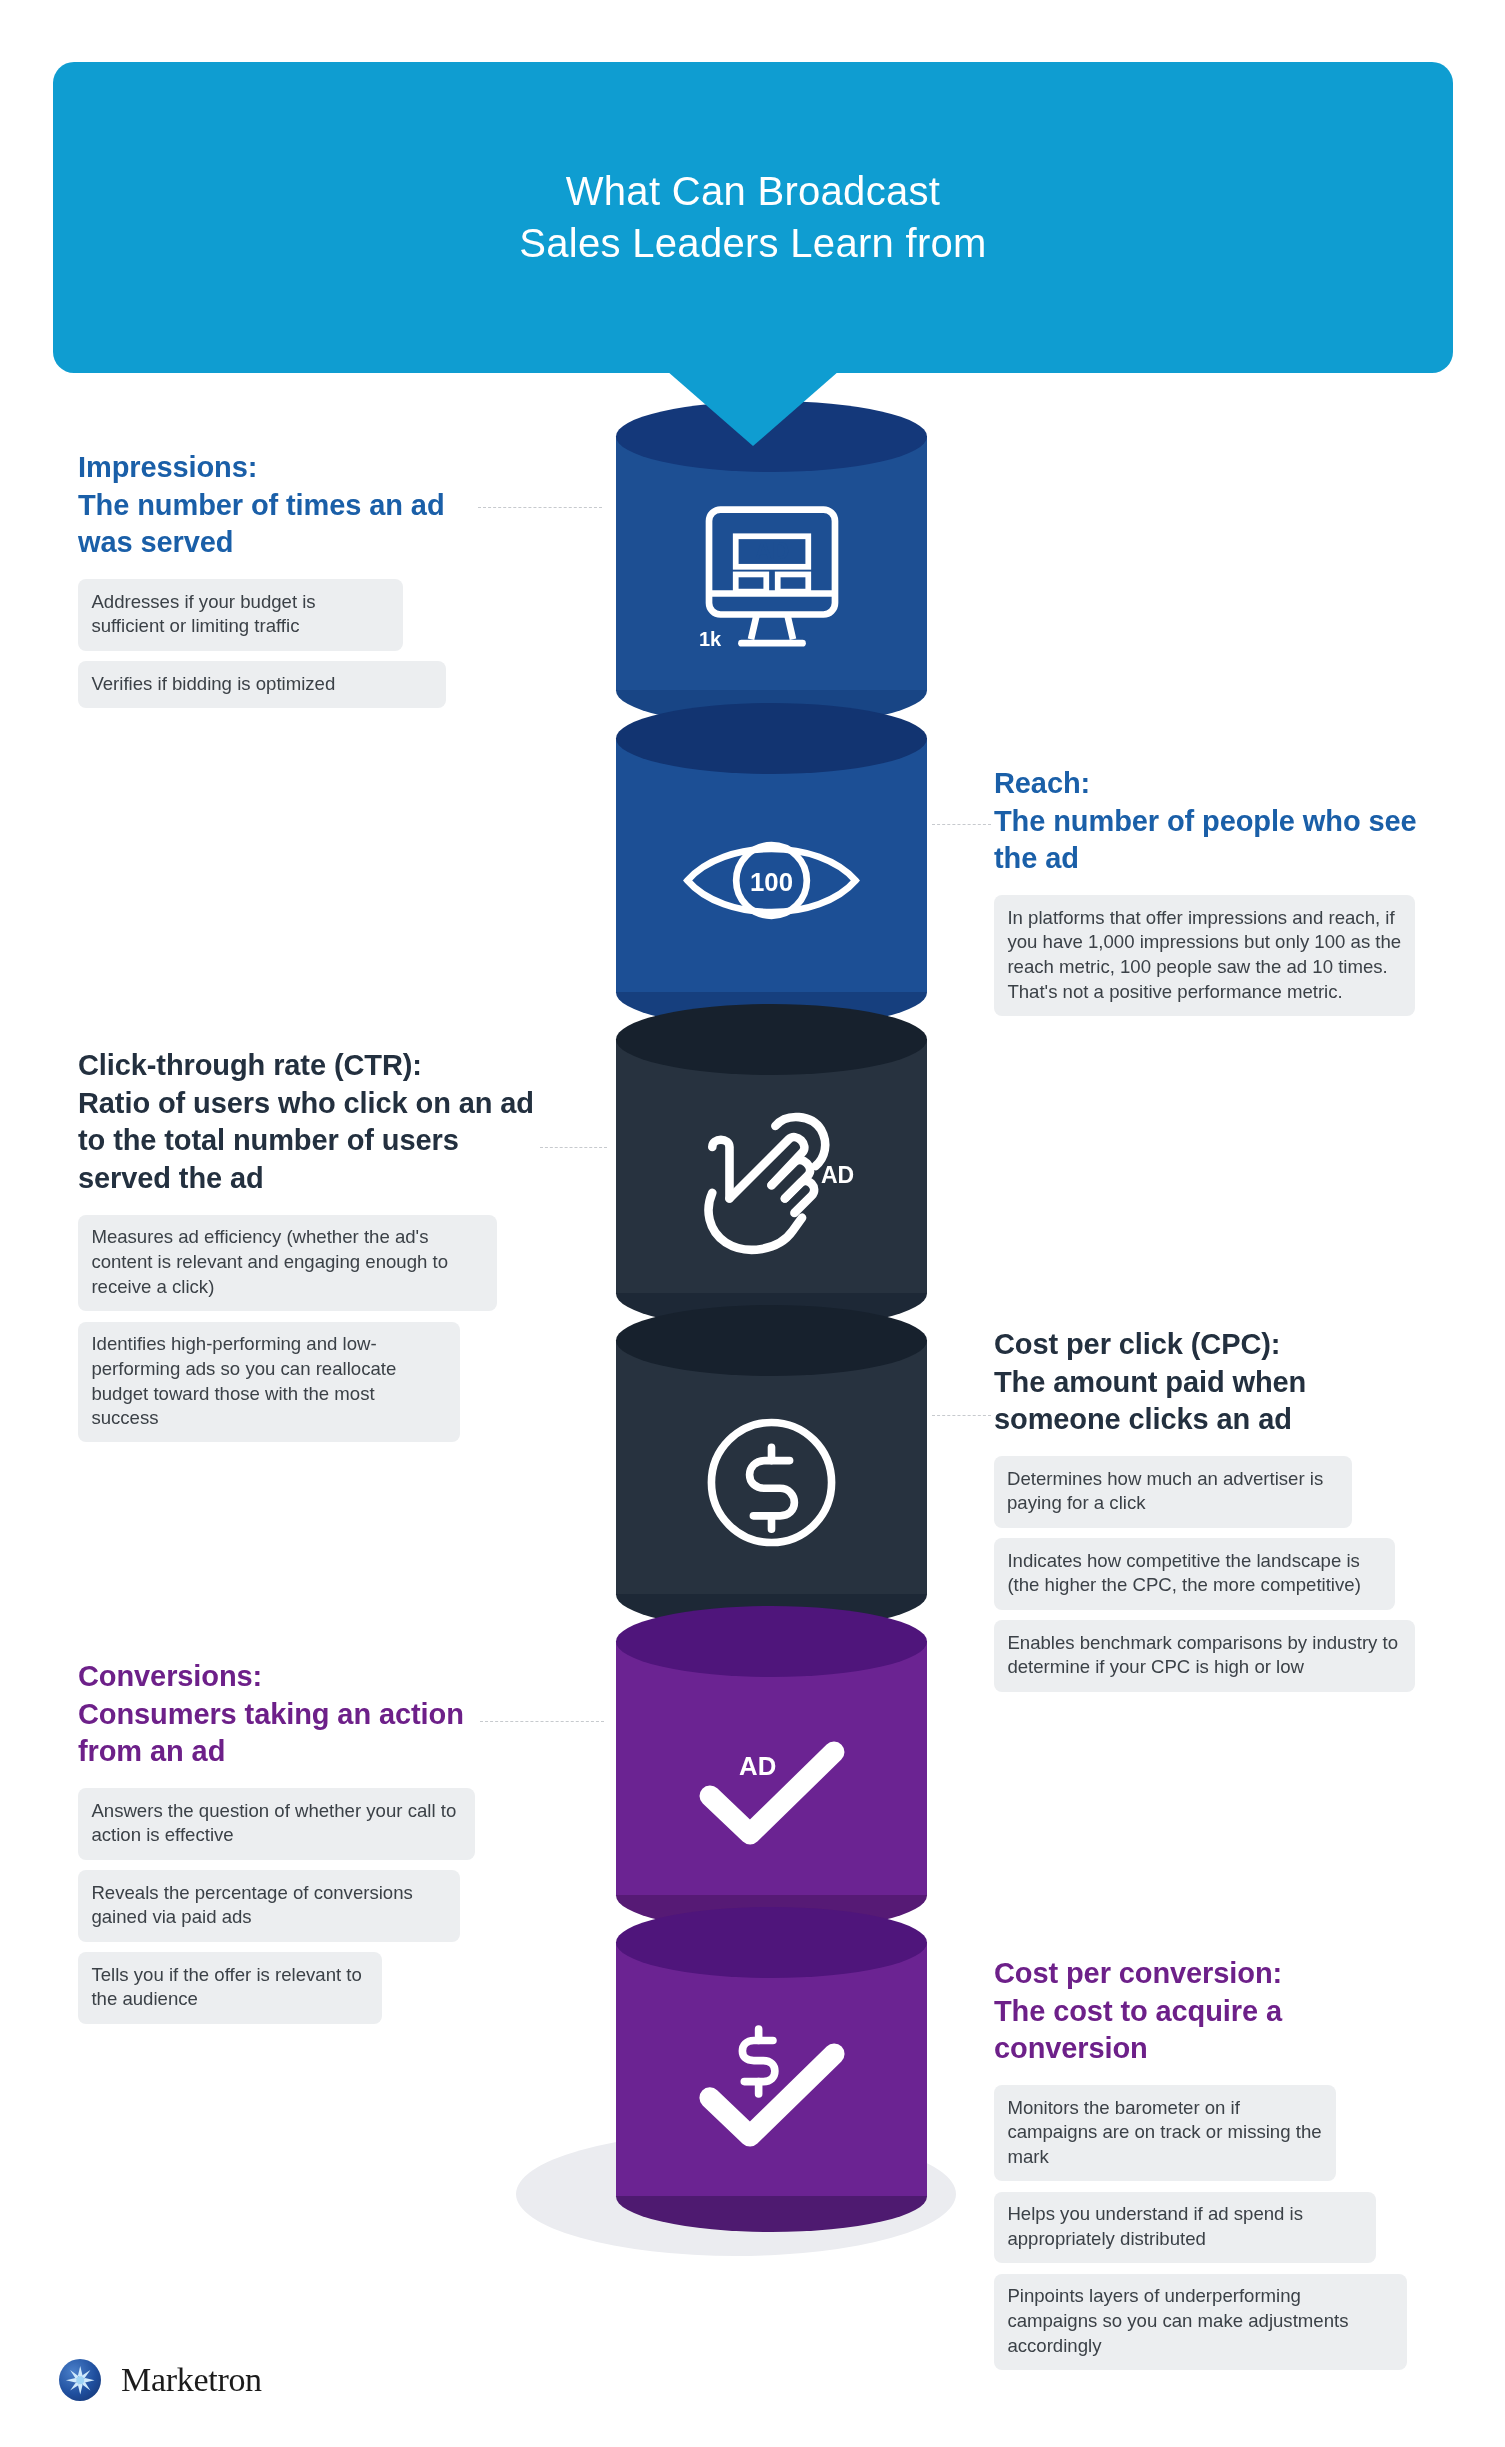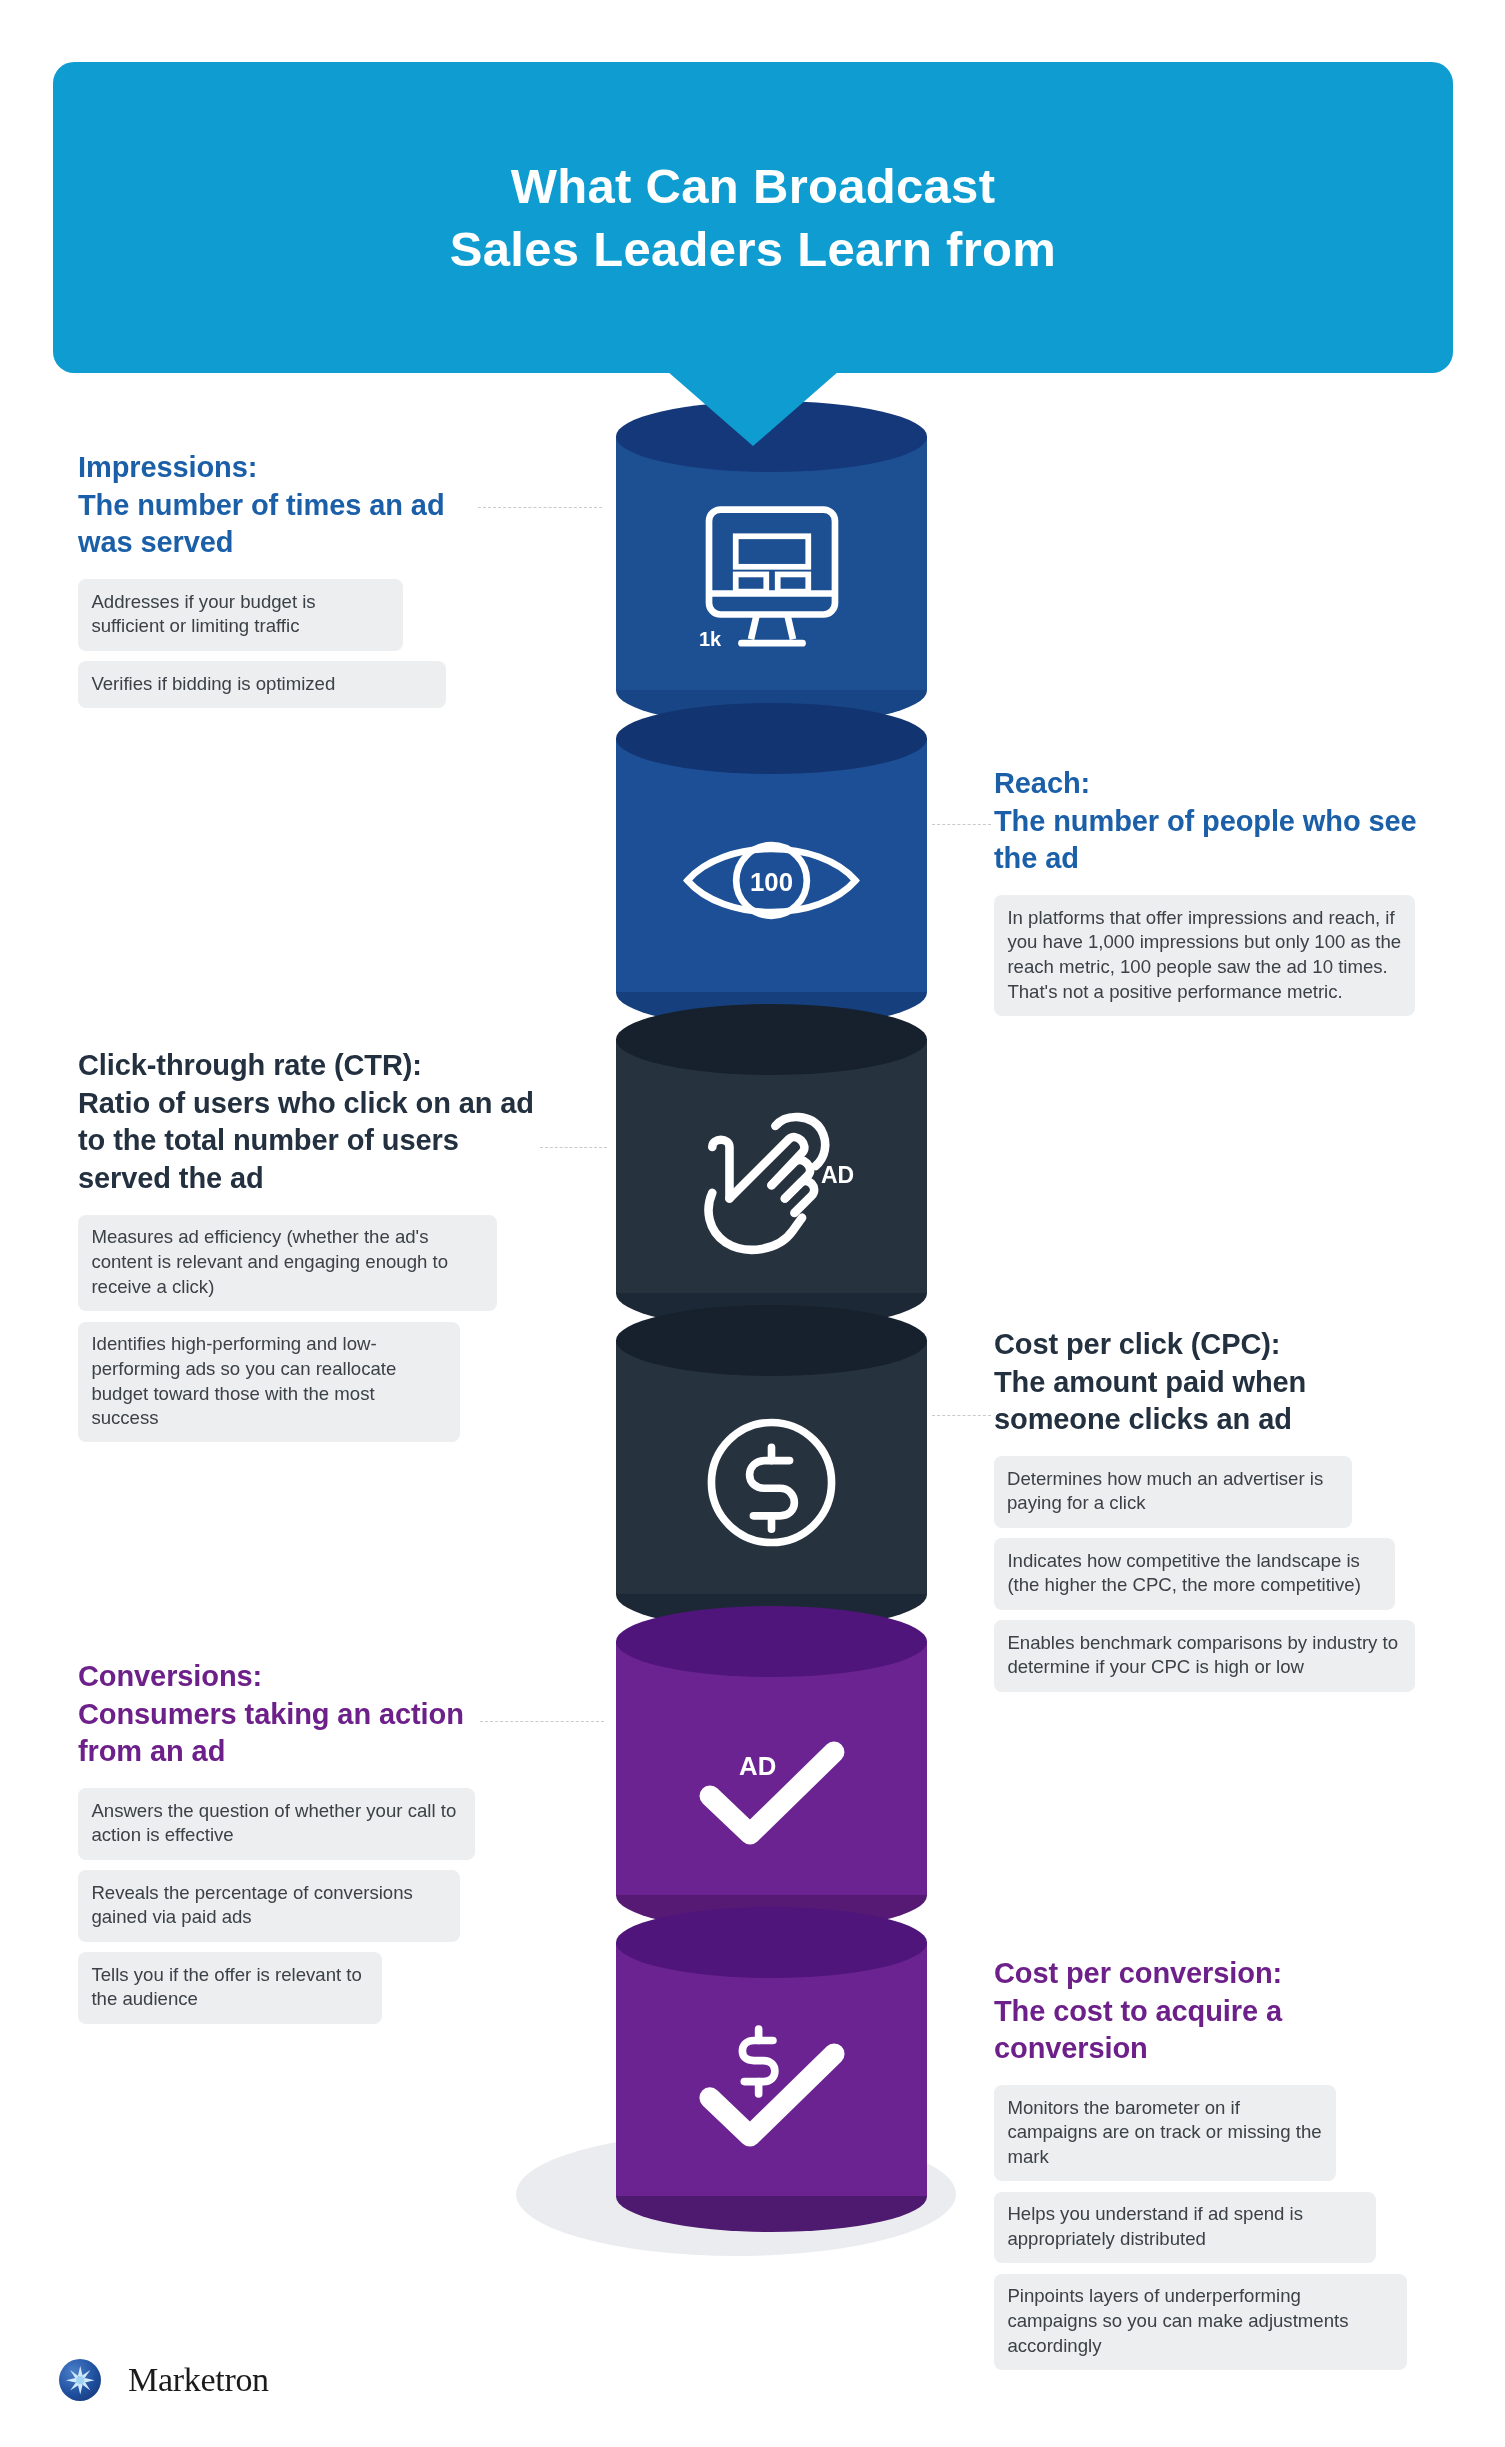--- a/index.html
+++ b/index.html
@@ -18,21 +18,21 @@
     display:flex; flex-direction:column; align-items:center; justify-content:center;
   }
   .header-pointer{
     position:absolute; left:50%; top:371px; transform:translateX(-50%);
     width:0;height:0;
     border-left:86px solid transparent;
     border-right:86px solid transparent;
     border-top:75px solid #0f9dd1;
     z-index:4;
   }
-  .hl1,.hl2{ color:#ffffff; font-size:49px; font-weight:bold; letter-spacing:0.3px; line-height:1.28; text-align:right;}
+  .hl1,.hl2{ color:#ffffff; font-size:40px; font-weight:normal; letter-spacing:0.3px; line-height:1.28; text-align:right;}
   .hl3{ color:#ffffff; font-size:59px; font-weight:bold; letter-spacing:0.3px; line-height:1.24; text-align:center; margin-top:7.6px;}
   .base-shadow{
     position:absolute; left:516px; top:2132px; width:440px; height:124px;
     background:#ebecf0; border-radius:50%; z-index:0;
   }
   .cyl{ position:absolute; left:616px; width:311px; z-index:2; }
   .cyl .body{ position:absolute; left:0; width:311px; }
   .cyl .captop{
     position:absolute; left:0; top:0; width:311px; height:71px;
     border-radius:50%;
@@ -61,21 +61,21 @@
   .dash{
     position:absolute; height:0; border-top:1.9px dashed #c7cace;
   }
 
   
   .c-blue   { color:#1a5fa8; }
   .c-navy   { color:#23303f; }
   .c-purple { color:#6d2089; }
 
   
-  .footer{ position:absolute; left:59px; top:2359px; display:flex; align-items:center; gap:27px; }
+  .footer{ position:absolute; left:59px; top:2359px; display:flex; align-items:center; gap:20px; }
   .logo-mark{ width:42px; height:42px; border-radius:50%;
     background:radial-gradient(circle at 34% 30%, #4a7fc9 0%, #1f4f9e 55%, #14306b 100%);
     display:flex; align-items:center; justify-content:center; }
   .logo-word{ font-family:"Liberation Serif", serif; font-size:34px; color:#1b1b1b; letter-spacing:-0.3px; }
 </style>
 </head>
 <body>
 
 <div id="page">
 

